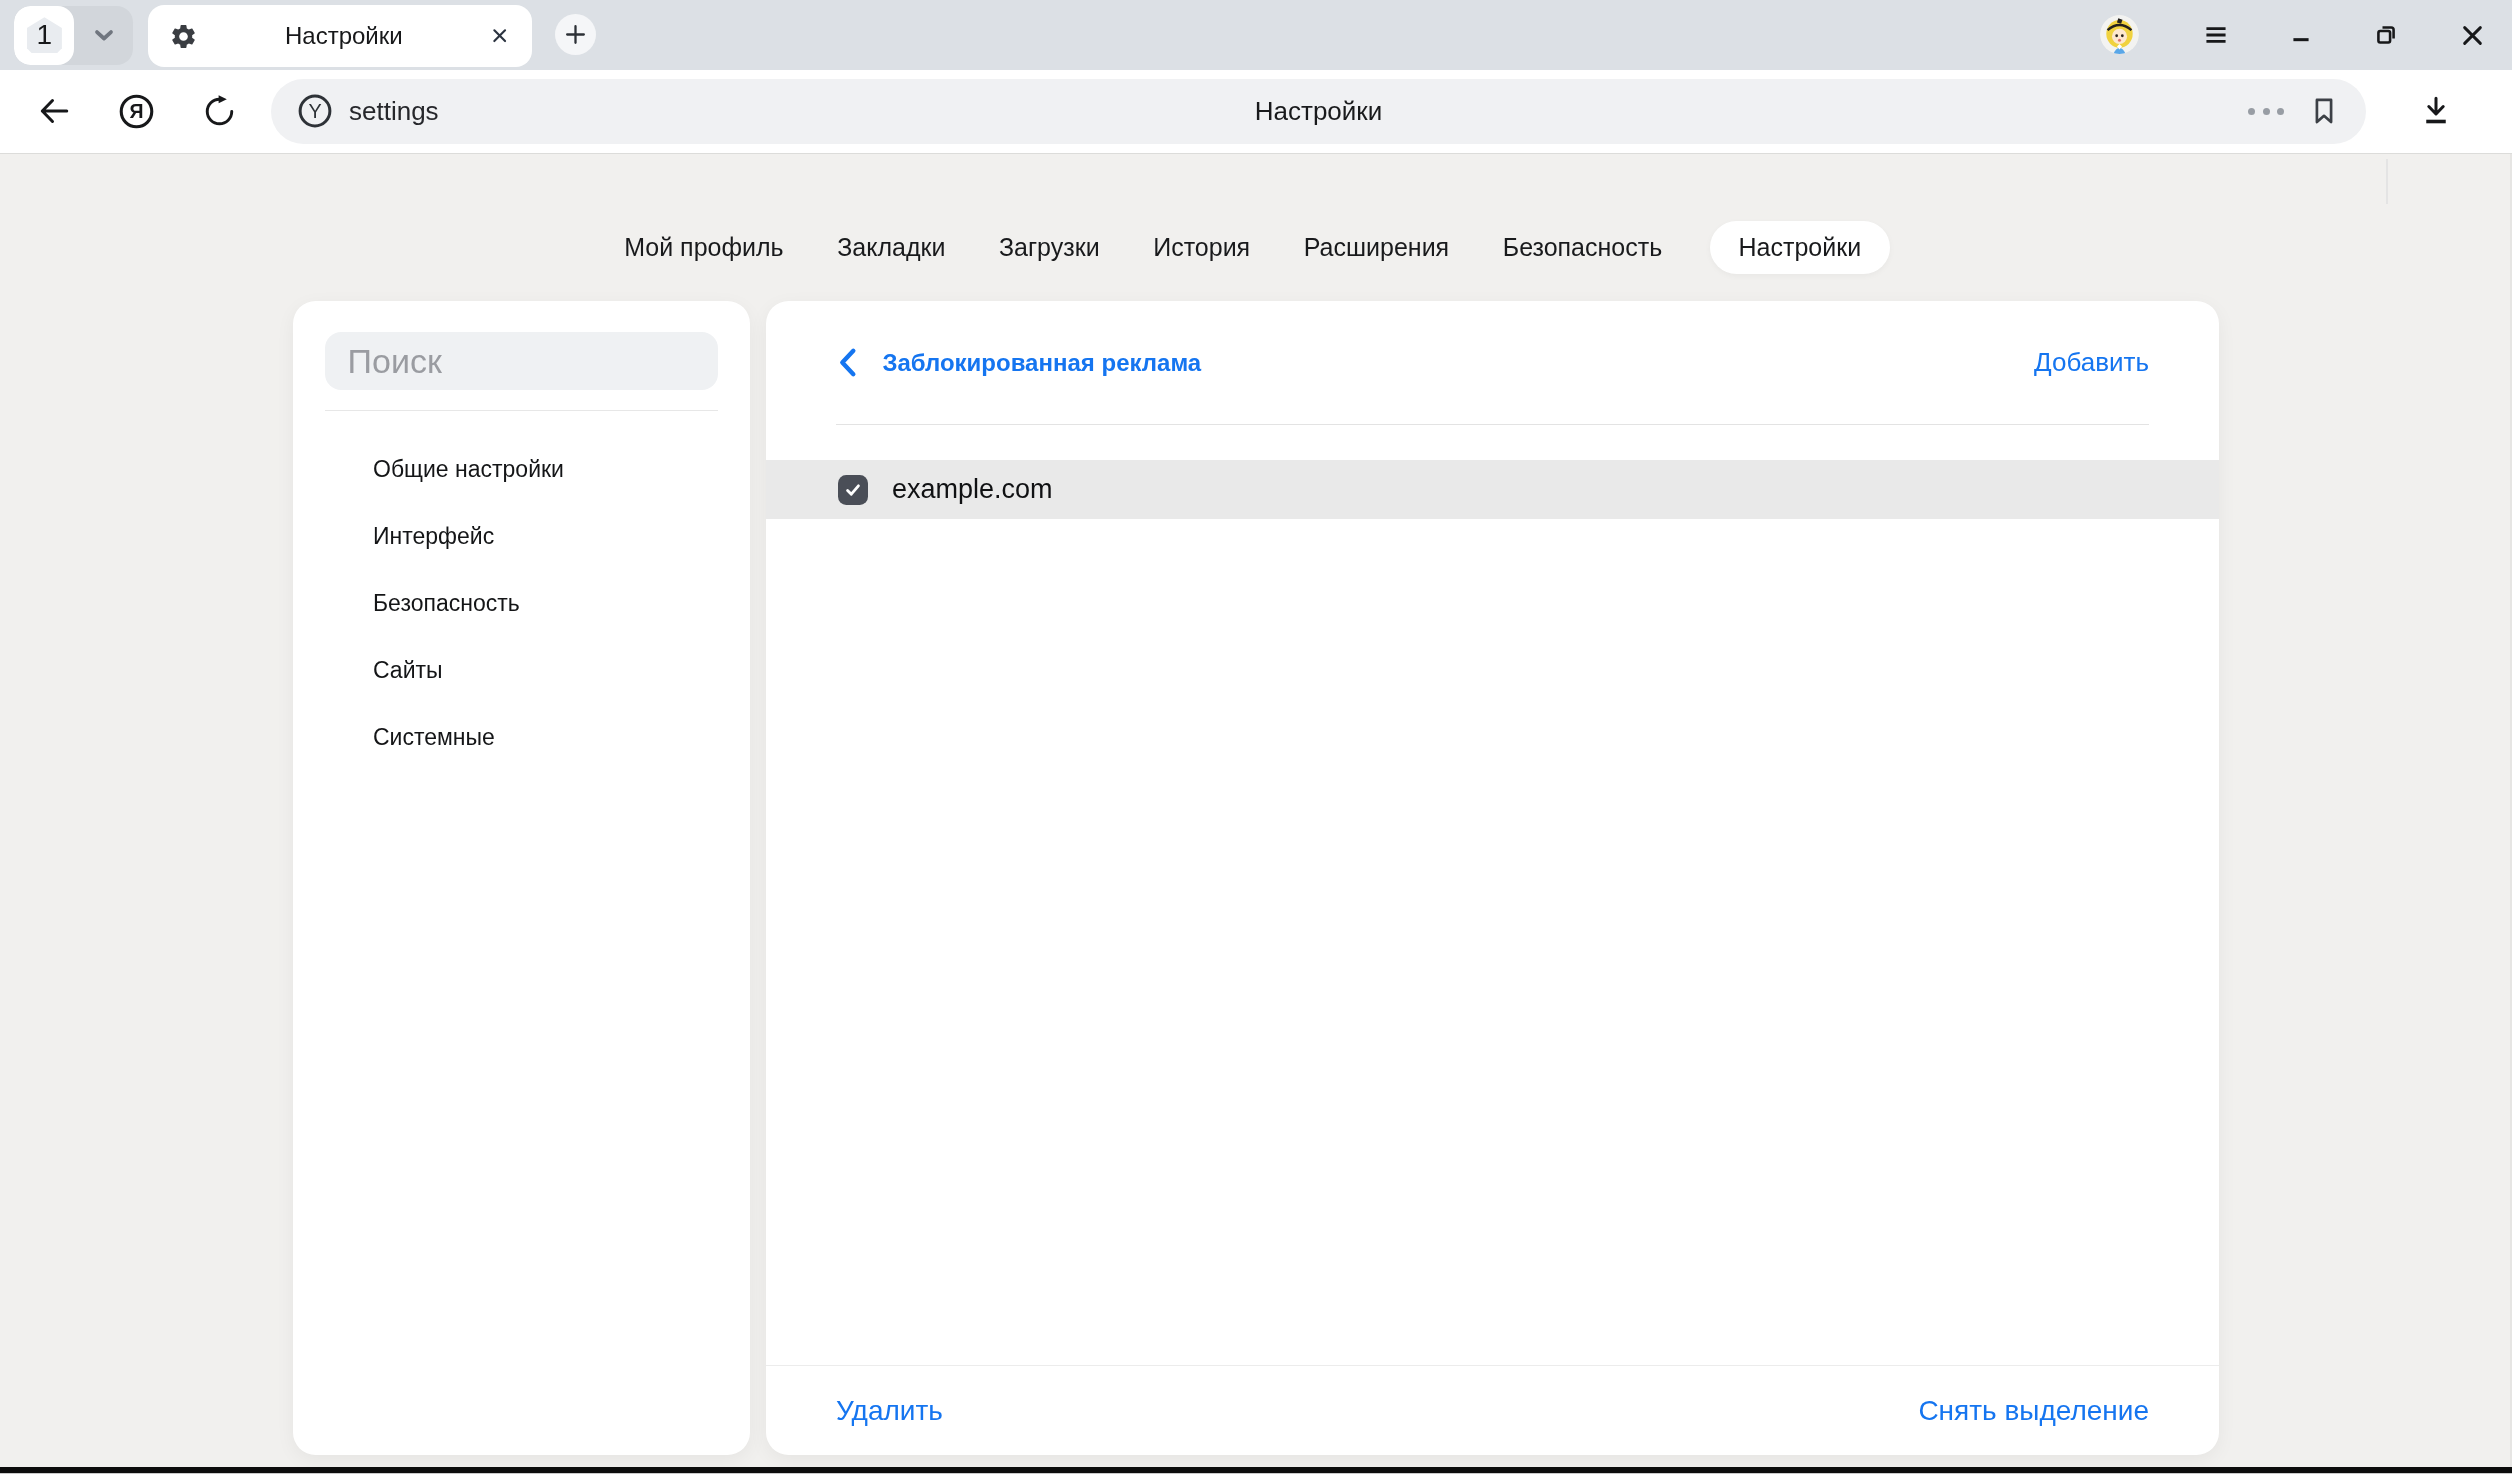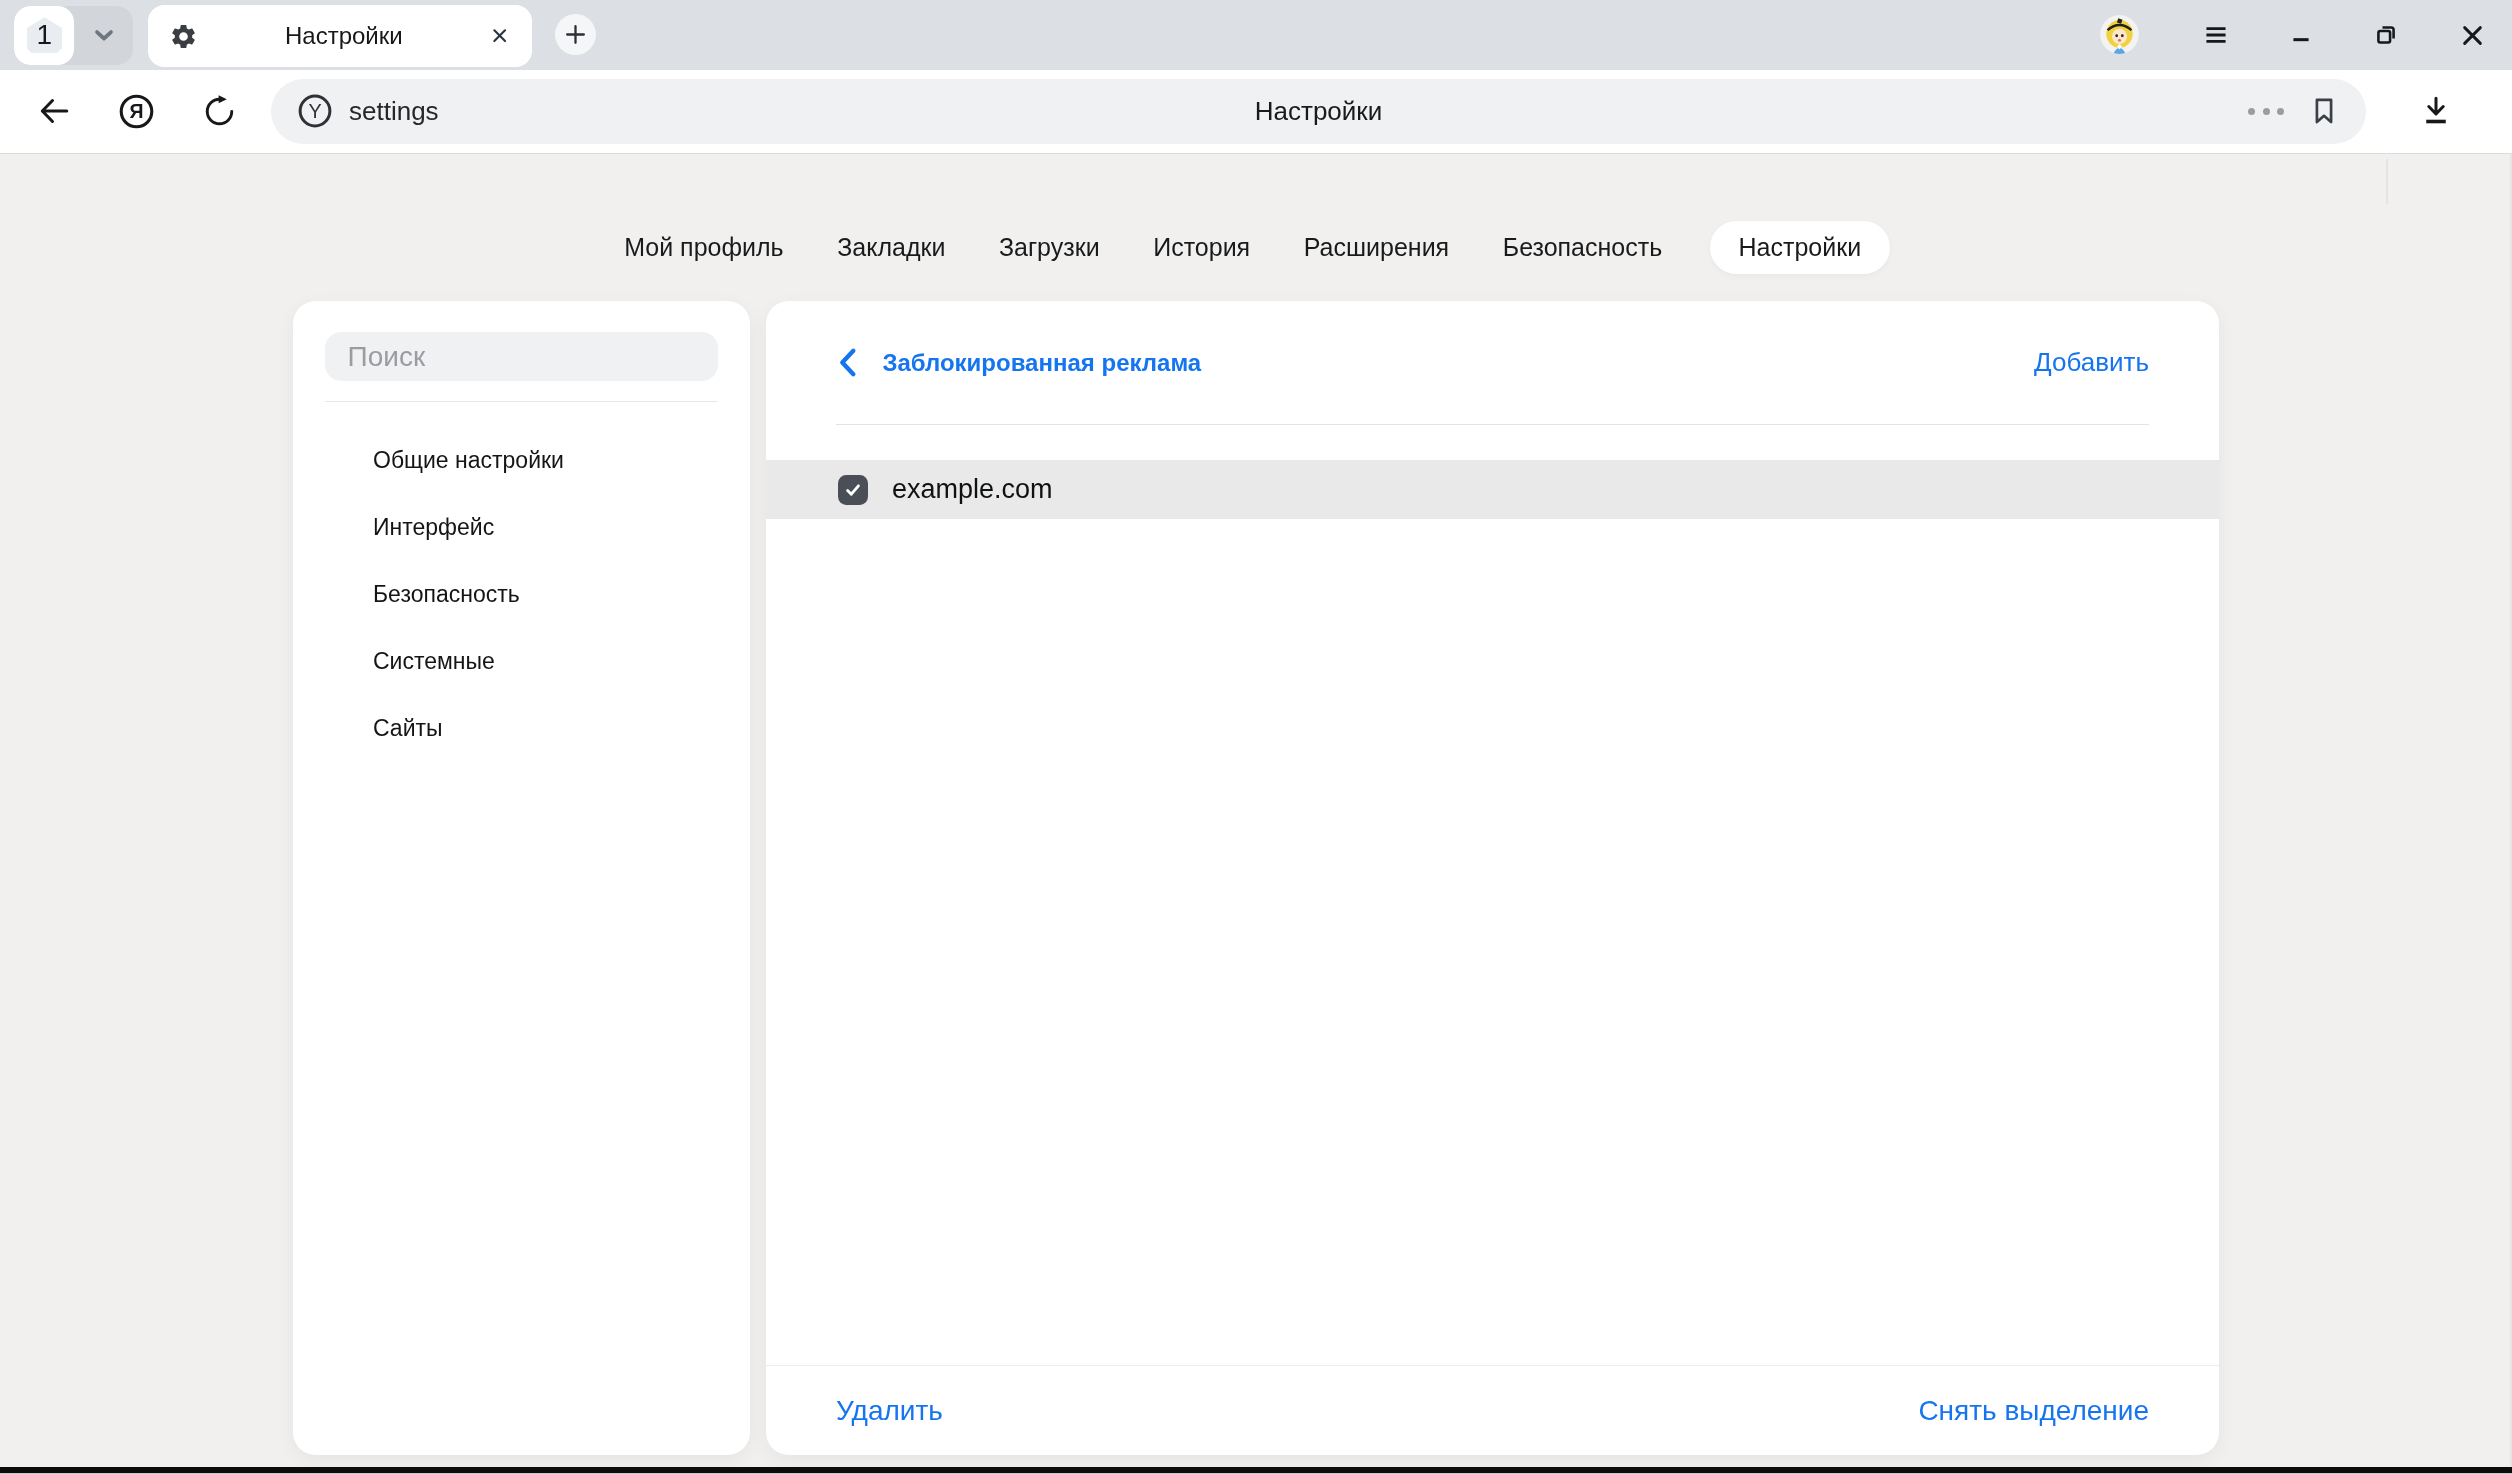--- a/index.html
+++ b/index.html
@@ -38,22 +38,22 @@
   
   .setnav{position:absolute;left:0;top:221px;right:4px;height:53px;display:flex;align-items:center;
     justify-content:center;gap:41px;font-size:25px;color:#191a1c;}
   .setnav .navtab{padding:0 6.3px;height:53px;display:flex;align-items:center;cursor:pointer;}
   .setnav .navtab.active{background:#ffffff;border-radius:28px;padding:0 29px;
     box-shadow:0 1.9px 6.3px rgba(0,0,0,0.04);}
 
   
   .card{position:absolute;background:#ffffff;border-radius:22.6px;box-shadow:0 5px 19px rgba(0,0,0,0.05);}
   .sidebar{left:293px;top:301px;width:457px;height:1154px;}
-  .search{display:block;margin:31px 32px 0 32px;width:393px;height:49px;border:none;outline:none;
-    background:#eff1f3;border-radius:16.3px;font-family:"Liberation Sans",sans-serif;font-size:28px;
+  .search{display:block;margin:31px 32px 0 32px;width:393px;height:58px;border:none;outline:none;
+    background:#eff1f3;border-radius:16.3px;font-family:"Liberation Sans",sans-serif;font-size:34px;
     padding:0 22.6px;box-sizing:border-box;color:#14532d;}
   .search::placeholder{color:#9a9ca1;}
   .sb-divider{margin:20px 32px 0 32px;height:1.3px;background:#e7e7e7;}
   .sb-list{margin-top:25px;}
   .sb-item{height:67px;display:flex;align-items:center;padding-left:80px;font-size:23px;color:#141517;cursor:pointer;}
 
   .content{left:766px;top:301px;width:1453px;height:1154px;}
   .c-header{height:123px;display:flex;align-items:center;padding:0 70px;gap:21.4px;}
   .c-title{font-size:24px;font-weight:700;color:var(--accent,#1575f0);}
   .c-add{margin-left:auto;font-size:26px;color:var(--accent,#1575f0);cursor:pointer;}
@@ -205,22 +205,22 @@
     <div class="navtab active">Настройки</div>
   </div>
 
   <div class="card sidebar">
     <input class="search" type="text" placeholder="Поиск" style="">
     <div class="sb-divider"></div>
     <div class="sb-list">
       <div class="sb-item">Общие настройки</div>
       <div class="sb-item">Интерфейс</div>
       <div class="sb-item">Безопасность</div>
+      <div class="sb-item">Сайты</div>
       <div class="sb-item">Системные</div>
-      <div class="sb-item">Сайты</div>
     </div>
   </div>
 
   <div class="card content">
     <div class="c-header">
       <span>
         <svg width="25" height="33" viewBox="0 0 18 24">
           <polyline points="12.5,3.5 4.5,12 12.5,20.5" fill="none" stroke="#1575f0" stroke-width="3.2" stroke-linecap="round" stroke-linejoin="round"></polyline>
         </svg>
       </span>

